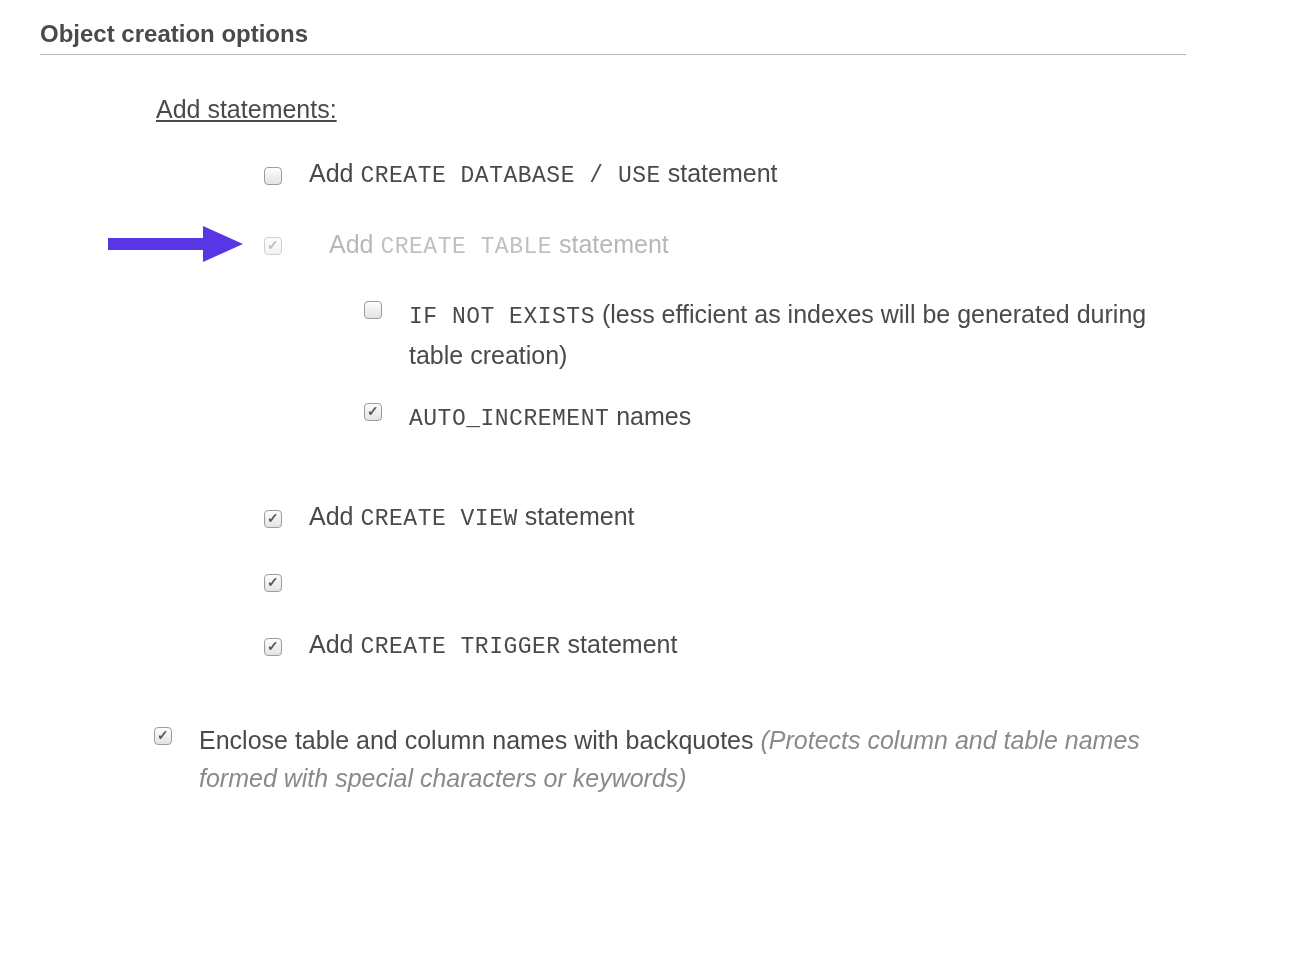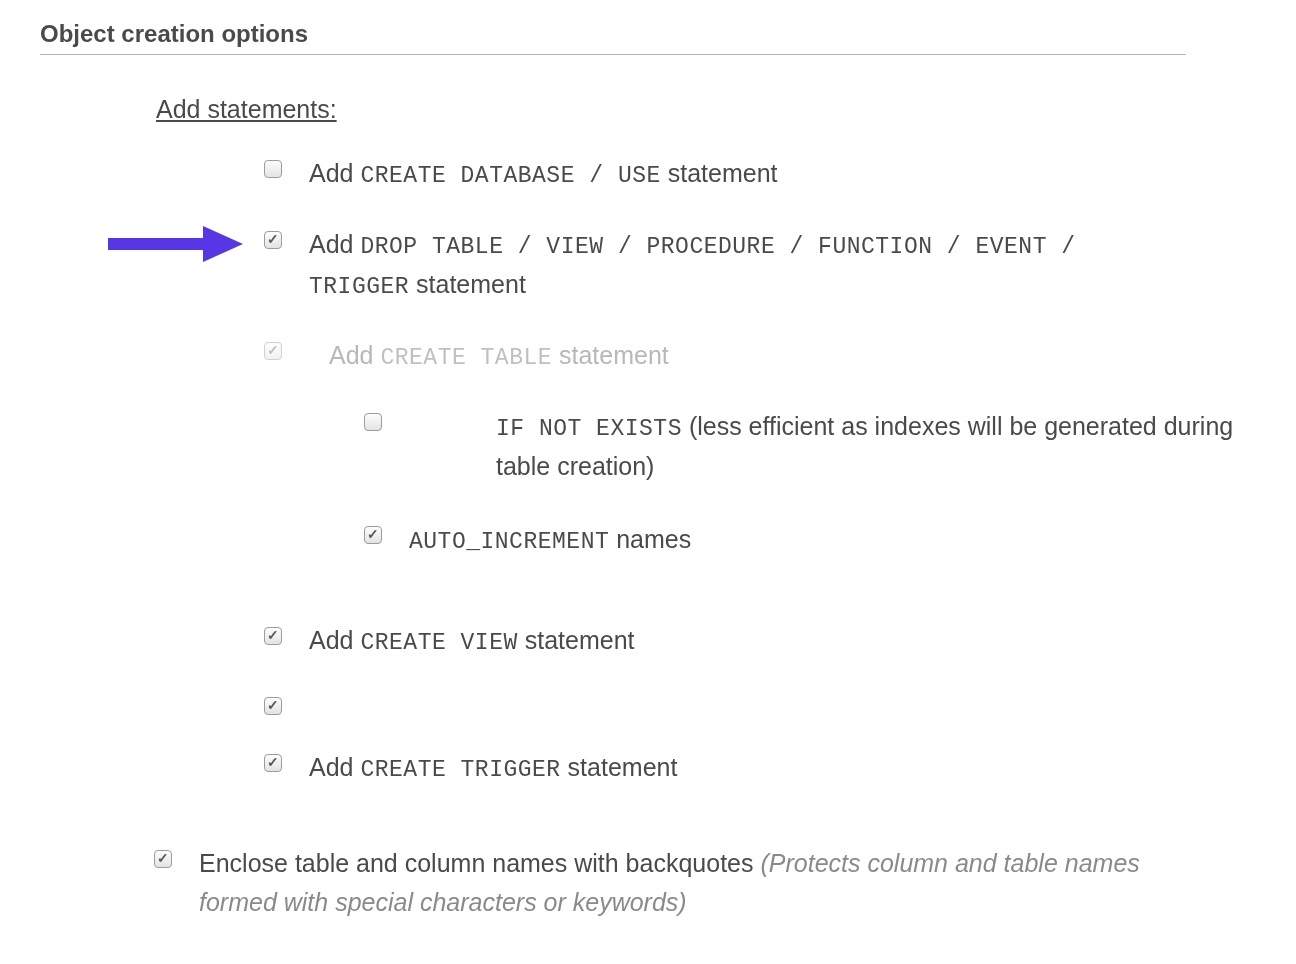--- a/index.html
+++ b/index.html
@@ -29,21 +29,21 @@
     color: #4a4a4a;
     margin: 40px 0 30px 116px;
     text-decoration: underline;
   }
 
   .opt-row {
     display: flex;
     align-items: flex-start;
     margin-bottom: 30px;
   }
-  .opt-row.indent1 { margin-left: 220px; }
+  .opt-row.indent1 { margin-left: 220px; align-items: center; }
   .opt-row.indent2 { margin-left: 320px; }
   .opt-row.indent0 { margin-left: 110px; }
 
   .cb {
     appearance: none;
     -webkit-appearance: none;
     width: 18px;
     height: 18px;
     min-width: 18px;
     border: 1px solid #9c9c9c;
@@ -109,35 +109,29 @@
 
   <div class="group-label">Add statements:</div>
 
   <div class="opt-row indent1">
     <input type="checkbox" class="cb" style="">
     <label class="opt-label">
       <span>Add </span><code class="kw">CREATE DATABASE / USE</code><span> statement</span>
     </label>
   </div>
 
-  <div class="opt-row indent1" style="margin-right:60px;">
-    <input type="checkbox" class="cb" checked="" style="">
-    <label class="opt-label" style="max-width:870px;">
-      <span>Add </span><code class="kw">DROP TABLE / VIEW / PROCEDURE / FUNCTION / EVENT / TRIGGER</code><span> statement</span>
-    </label>
-  </div>
 
   <div class="opt-row indent1" style="margin-bottom:30px;gap:20px;">
     <input type="checkbox" class="cb disabled" disabled="" checked="" style="">
     <label class="opt-label disabled">
       <span>Add </span><code class="kw">CREATE TABLE</code><span> statement</span>
     </label>
   </div>
 
-  <div class="opt-row indent2" style="margin-bottom:34px;justify-content:space-between;">
+  <div class="opt-row indent2" style="margin-bottom:22px;">
     <input type="checkbox" class="cb" style="">
     <label class="opt-label" style="max-width:760px;">
       <code class="kw">IF NOT EXISTS</code><span> (less efficient as indexes will be generated during table creation)</span>
     </label>
   </div>
 
   <div class="opt-row indent2" style="margin-bottom:60px;">
     <input type="checkbox" class="cb" checked="" style="">
     <label class="opt-label">
       <code class="kw">AUTO_INCREMENT</code><span> names</span>

